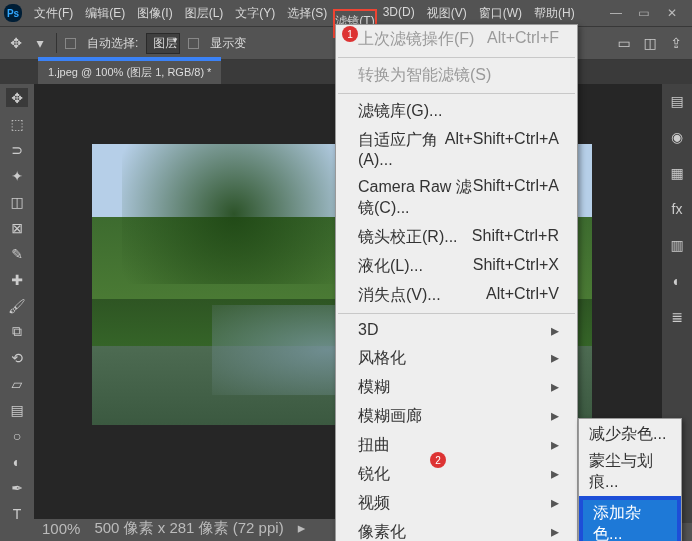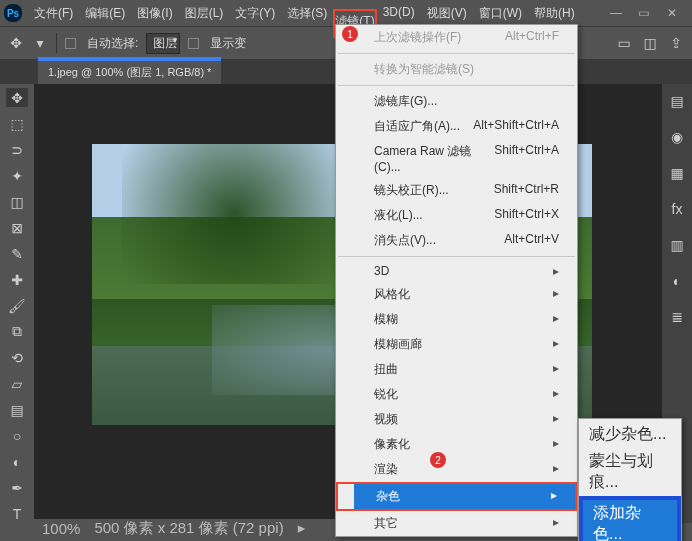--- a/index.html
+++ b/index.html
@@ -24,21 +24,21 @@
   .tool { width:22px; height:22px; display:flex; align-items:center; justify-content:center; color:#ccc; font-size:14px;}
   .tool.sel { background:#3a3a3a;}
   .canvas-area { flex:1; background:#262626; display:flex; align-items:center; justify-content:center; position:relative;}
   .photo { width:500px; height:281px; position:absolute; top:60px; left:58px; background:linear-gradient(#b6cfe8 0%, #b6cfe8 26%, #3d6b2f 26%, #4a7a34 55%, #2e5523 55%, #356428 72%, #4d6b52 72%, #3b5940 100%);}
   .photo::before{content:"";position:absolute;top:0;left:30px;width:280px;height:140px;background:radial-gradient(circle at 40% 50%, rgba(30,70,20,.9), rgba(30,70,20,0) 70%);}
   .photo::after{content:"";position:absolute;bottom:30px;left:120px;width:230px;height:90px;background:radial-gradient(ellipse, rgba(120,150,160,.8), rgba(80,110,90,.4));}
   .tools-r { width:30px; background:#424242; display:flex; flex-direction:column; align-items:center; padding-top:6px; gap:14px;}
   .statusbar { position:absolute; bottom:4px; left:34px; height:18px; background:#535353; display:flex; align-items:center; padding:0 8px; font-size:15px; gap:14px; color:#bbb; width:calc(100% - 64px);}
   
   .menu-pop { position:absolute; top:24px; left:335px; width:243px; background:#eeeeee; color:#333; border:1px solid #999; box-shadow:2px 2px 6px rgba(0,0,0,.4); z-index:50;}
-  .menu-pop .row { display:flex; justify-content:space-between; padding:4px 18px 4px 22px; font-size:12px;margin-left:16px;}
+  .menu-pop .row { display:flex; justify-content:space-between; padding:4px 18px 4px 22px; font-size:16px;}
   .menu-pop .row.dis { color:#9a9a9a;}
   .menu-pop hr { border:none; border-top:1px solid #c8c8c8; margin:3px 2px;}
   .menu-pop .row.sub::after{content:"▸"; color:#555; margin-left:auto;}
   .menu-pop .row.hl { background:#1e79d7; color:#fff;}
   .menu-pop .row.hl::after{color:#fff;}
   .menu-pop .boxed { border:2px solid #e43; }
   .badge { position:absolute; width:16px; height:16px; background:#d33; border-radius:50%; color:#fff; font-size:10px; display:flex; align-items:center; justify-content:center; z-index:60;}
   .sub-pop { position:absolute; top:418px; left:578px; width:104px; background:#eeeeee; color:#333; border:1px solid #999; box-shadow:2px 2px 5px rgba(0,0,0,.4); z-index:55; padding:2px 0;}
   .sub-pop .row { padding:3px 10px; font-size:16px;}
   .sub-pop .row.hl { background:#1e79d7; color:#fff;}

